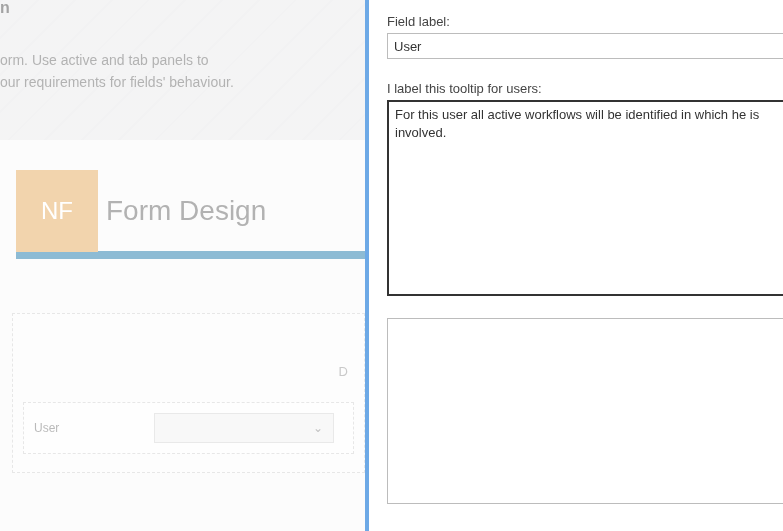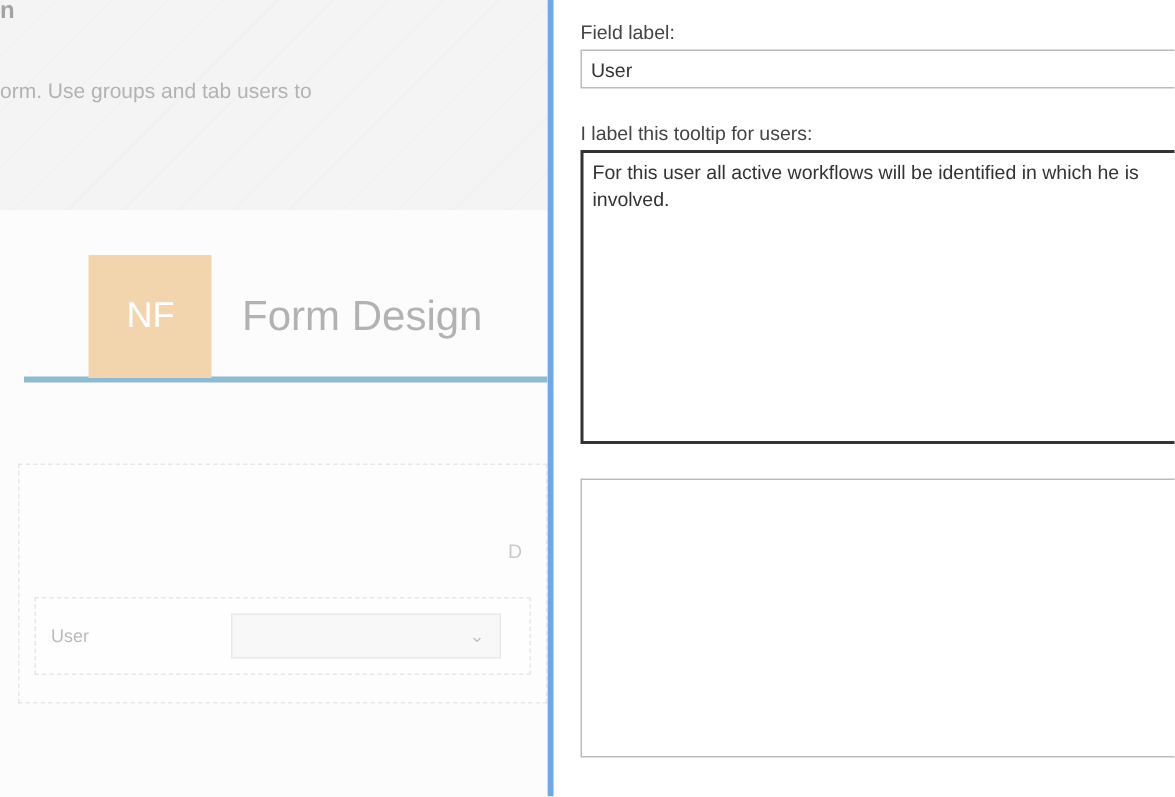--- a/index.html
+++ b/index.html
@@ -49,39 +49,38 @@
       color: #333;
       position: absolute;
       top: -1px;
       left: 0;
     }
 
     .title-row {
       display: flex;
       align-items: center;
       margin-top: 30px;
-      border-bottom: 4px solid #0369a1;
+      border-bottom: 8px solid #0369a1;
       margin-left: 16px;
       margin-right: 0;
-      justify-content: center;
     }
     .badge {
       width: 82px;
       height: 82px;
       background: #e3a04b;
       color: #fff;
       font-size: 24px;
       font-weight: 300;
       display: flex;
       align-items: center;
       justify-content: center;
       margin-bottom: -1px;
     }
     .title-text {
-      margin-left: 20px;
+      margin-left: 8px;
       font-size: 28px;
       font-weight: 300;
       color: #555;
     }
     .title-gap { height: 42px; }
 
     .form-area {
       margin: 12px 0 0 12px;
       border: 1px dashed #c9c9c9;
       min-height: 160px;
@@ -180,21 +179,22 @@
     }
     .section-gap { height: 18px; }
   </style>
 </head>
 <body>
 
 <div class="left-pane">
   <div class="hero">
     <div class="hero-truncated-top">n</div>
     <div class="hero-inner">
-      <div>orm. Use groups and tab users to</div>
+      <div>orm. Use active and tab panels to</div>
+      <div>our requirements for fields' behaviour.</div>
     </div>
   </div>
 
   <div class="title-row">
     <div class="badge">NF</div>
     <div class="title-text">Form Design</div>
   </div>
   <div class="title-gap"></div>
 
   <div class="form-area">

